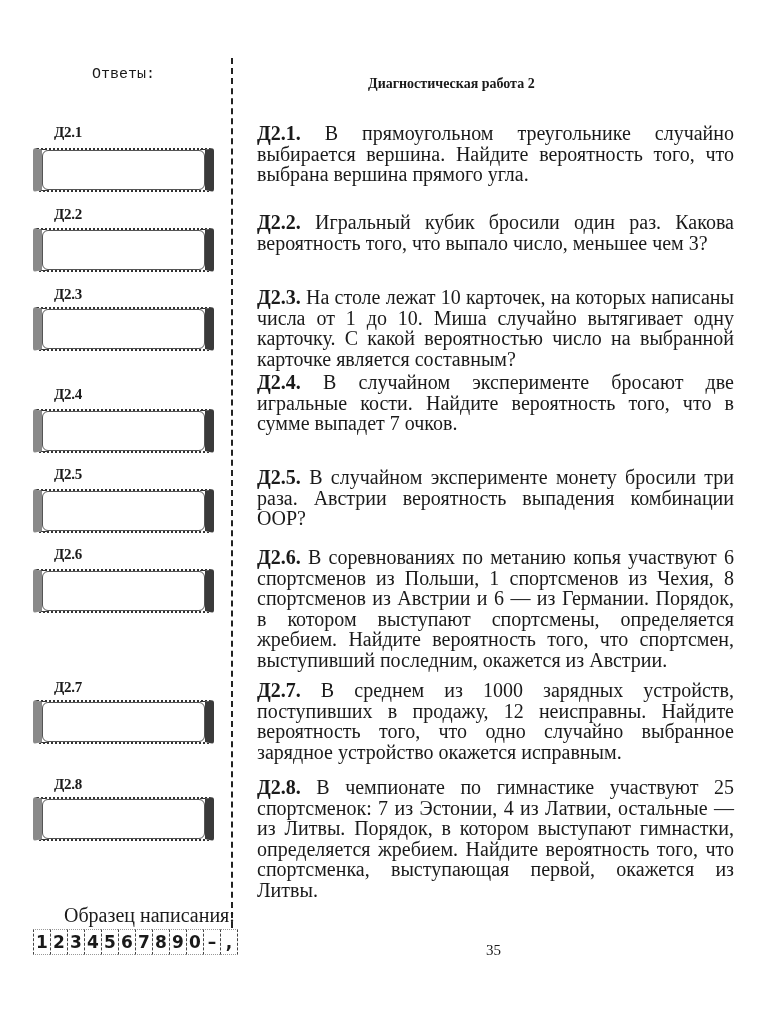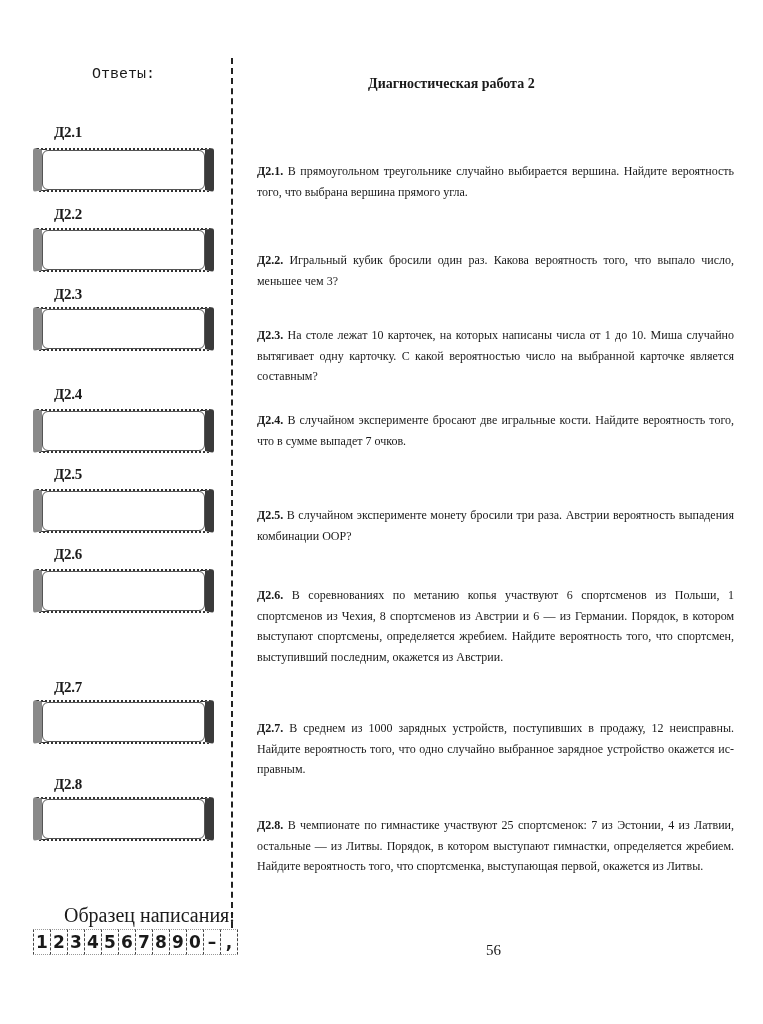--- a/index.html
+++ b/index.html
@@ -12,22 +12,22 @@
   .ans-label { position: absolute; left: 46px; font-size: 15px; font-weight: bold;
                font-family: "Liberation Serif", serif; letter-spacing: -0.3px; margin-left: 8px; }
   .ans-box { position: absolute; left: 33px; width: 181px; height: 44px; box-sizing: border-box;
              border-top: 2px dotted #333; border-bottom: 2px dotted #333;
              border-left: 9px solid #8a8a8a; border-right: 9px solid #3a3a3a;
              border-radius: 3px; background: #fff; }
   .ans-box::after { content: ""; position: absolute; inset: 0; border-radius: 6px;
                     border: 1px solid #555; }
   .title { position: absolute; left: 368px; top: 76px; font-size: 14px; font-weight: bold;
            font-family: "Liberation Serif", serif; }
-  .task { position: absolute; left: 257px; width: 477px; font-size: 12px; line-height: 20.5px;
-          text-align: justify; font-family: "Liberation Serif", serif; hyphens: manual; margin-top: 38px; }
+  .task { position: absolute; left: 257px; width: 477px; font-size: 20px; line-height: 20.5px;
+          text-align: justify; font-family: "Liberation Serif", serif; hyphens: manual; }
   .task b { font-weight: bold; }
   .sample-label { position: absolute; left: 64px; top: 904px; font-size: 20px;
                   font-family: "Liberation Serif", serif; }
   .sample { position: absolute; left: 33px; top: 929px; display: flex; }
   .sample .cell { width: 16px; height: 24px; border-left: 1px dashed #444; border-top: 1px dotted #999;
                   border-bottom: 1px dotted #999; display: flex; align-items: center; justify-content: center;
                   font-family: "DejaVu Sans", sans-serif; font-size: 17px; font-weight: bold; }
   .sample .cell:last-child { border-right: 1px dashed #444; }
   .page-num { position: absolute; left: 486px; top: 942px; font-size: 15px;
               font-family: "Liberation Serif", serif; }
@@ -83,13 +83,13 @@
   <div class="cell">5</div>
   <div class="cell">6</div>
   <div class="cell">7</div>
   <div class="cell">8</div>
   <div class="cell">9</div>
   <div class="cell">0</div>
   <div class="cell">–</div>
   <div class="cell">,</div>
 </div>
 
-<div class="page-num">56</div>
+<div class="page-num">35</div>
 
 </body></html>

